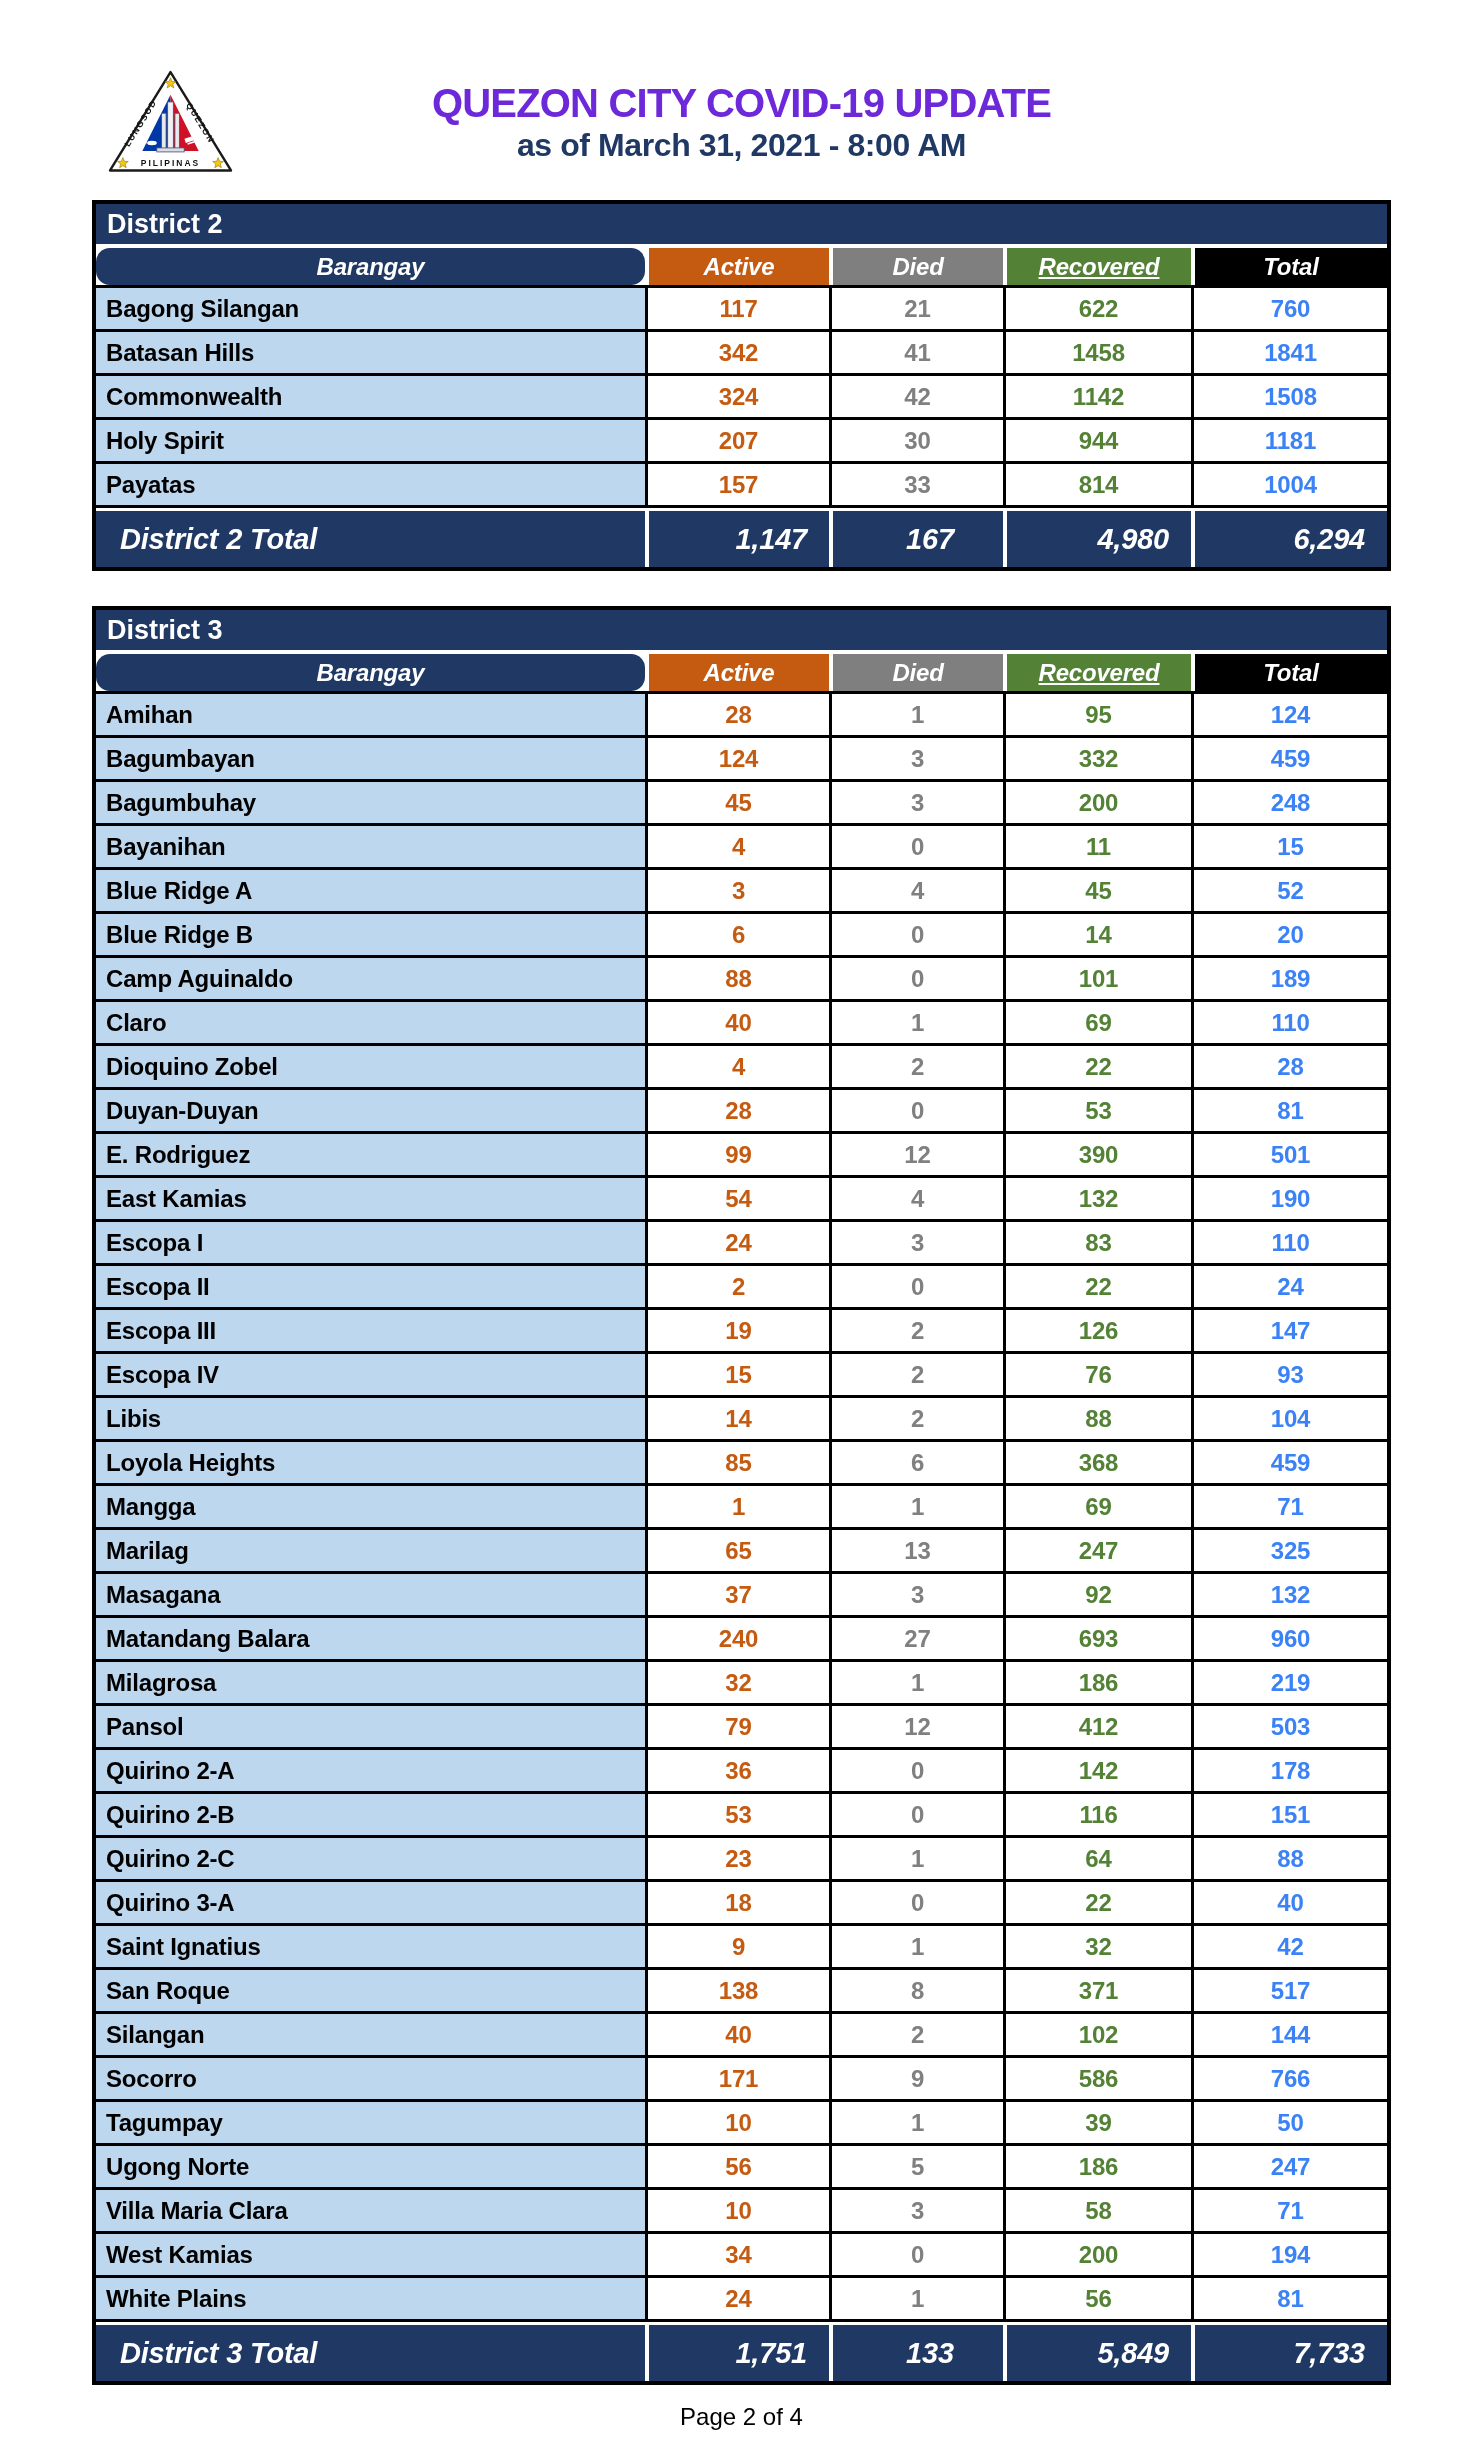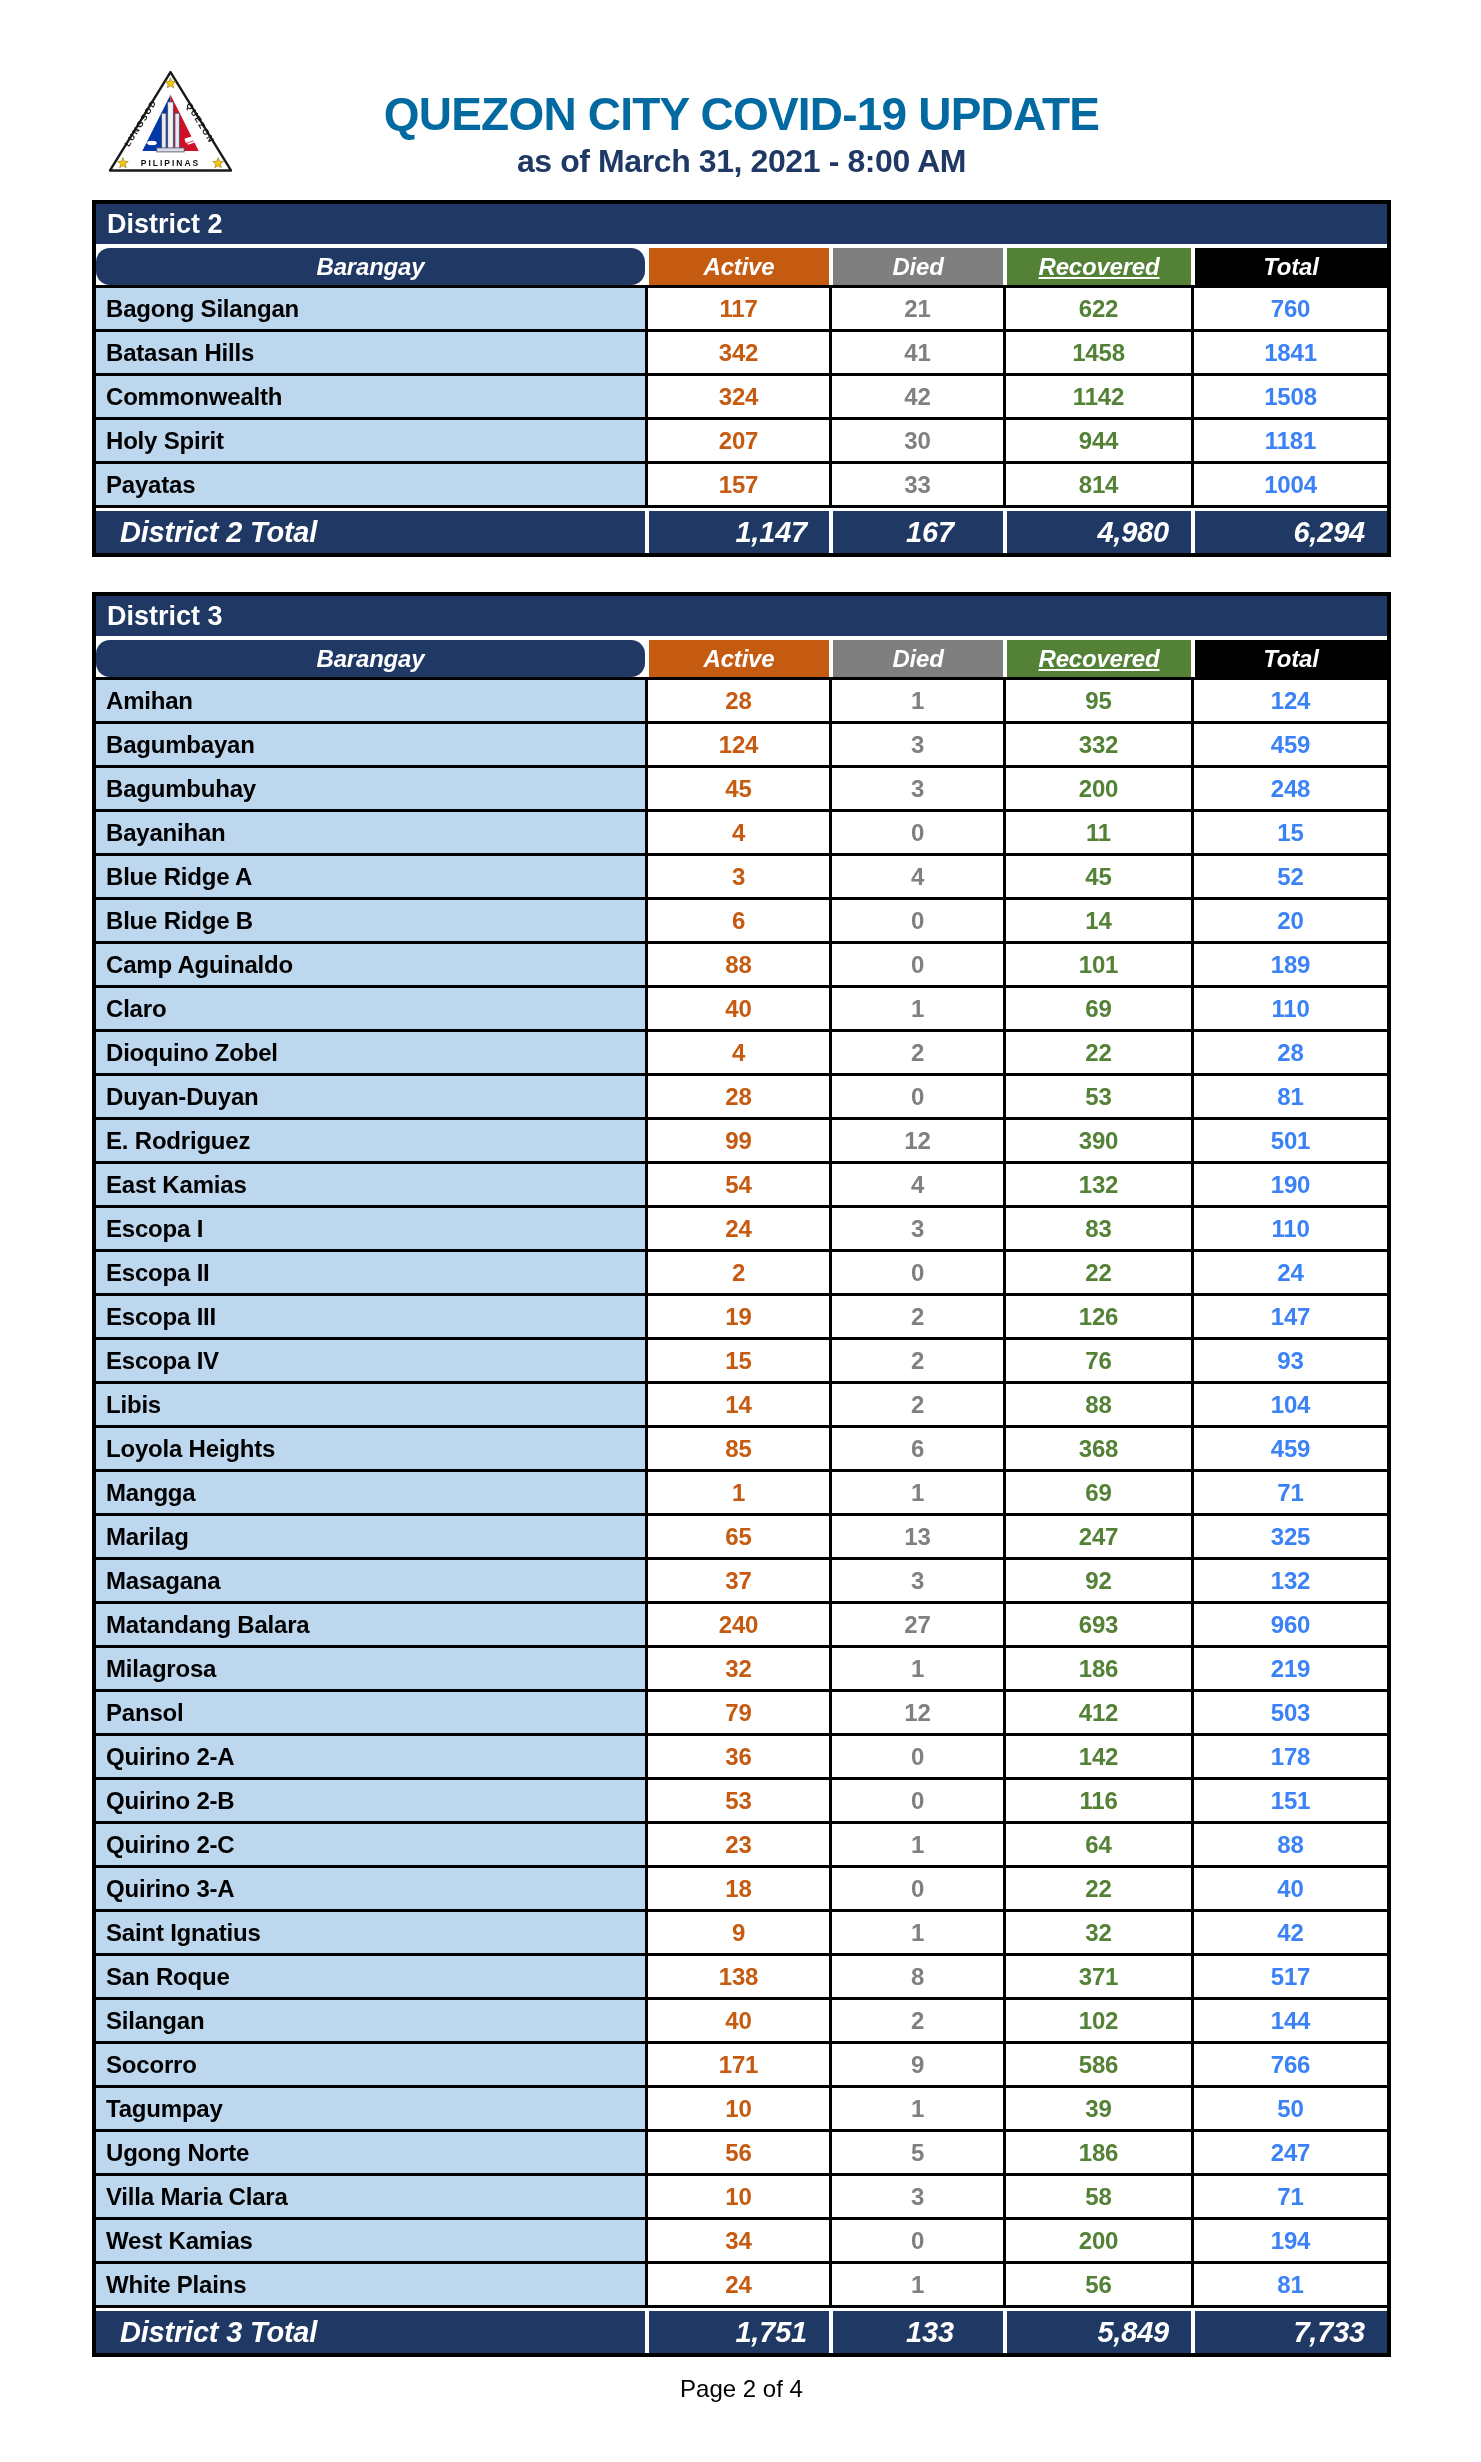--- a/index.html
+++ b/index.html
@@ -4,21 +4,21 @@
 <style>
   html,body{margin:0;padding:0;background:#ffffff;}
   .page{
     width:1482px;height:2462px;background:#ffffff;position:relative;
     font-family:"Liberation Sans",sans-serif;overflow:hidden;
   }
   
   .hdr{position:relative;height:200px;}
   .seal{position:absolute;left:106px;top:67px;width:129px;height:111px;}
   .titles{width:1299px;margin-left:92px;text-align:center;padding-top:83px;}
-  .titles h1{margin:8px;font-size:46px;font-weight:bold;color:#0369a1;letter-spacing:-0.8px;line-height:1.0;}
+  .titles h1{margin:0;font-size:40px;font-weight:bold;color:#6d28d9;letter-spacing:-0.8px;line-height:1.0;}
   .titles h2{margin:6.4px 0 0 0;font-size:32px;font-weight:bold;color:#1F3864;letter-spacing:-0.4px;line-height:1.0;}
   
   .tbl{width:1299px;margin-left:92px;border:4px solid #000;box-sizing:border-box;background:#fff;}
   .tbl2{margin-top:35px;}
   .t-title{
     height:40px;line-height:40px;background:#1F3864;color:#fff;
     font-size:27px;font-weight:bold;padding-left:11px;border-bottom:4px solid #fff;
   }
   .grid{display:grid;grid-template-columns:549px 184px 174px 188px 196px;}
   .c{display:flex;align-items:center;box-sizing:border-box;letter-spacing:-0.2px;}
@@ -35,21 +35,21 @@
   .t-row .c{height:41px;background:#ffffff;font-weight:bold;font-size:24px;justify-content:center;}
   .t-row .c + .c{border-left:3.2px solid #000;}
   .cell-name{background:#BDD7EE !important;justify-content:flex-start !important;padding-left:10px;color:#000000;font-size:25px;}
   .v-active{color:#C55A11;}
   .v-died{color:#808080;}
   .v-recovered{color:#538135;}
   .v-total{color:#3b82f6;text-align:right;}
   
   .t-total{border-top:3.2px solid #000;}
   .t-total .c{
-    height:45px;border-top:3.2px solid #fff;background:#1F3864;color:#fff;
+    height:59px;border-top:3.2px solid #fff;background:#1F3864;color:#fff;
     font-size:29px;font-weight:bold;font-style:italic;justify-content:center;padding-left:24px;
   }
   .t-total .c + .c{border-left:4.8px solid #fff;}
   .tt-label{justify-content:flex-start !important;padding-left:27px;}
   .tt-right{justify-content:flex-end !important;padding-right:22px;}
   
   .pagefoot{width:1299px;margin-left:92px;text-align:center;margin-top:17.5px;
     font-size:24px;color:#000;}
 </style>
 </head>

